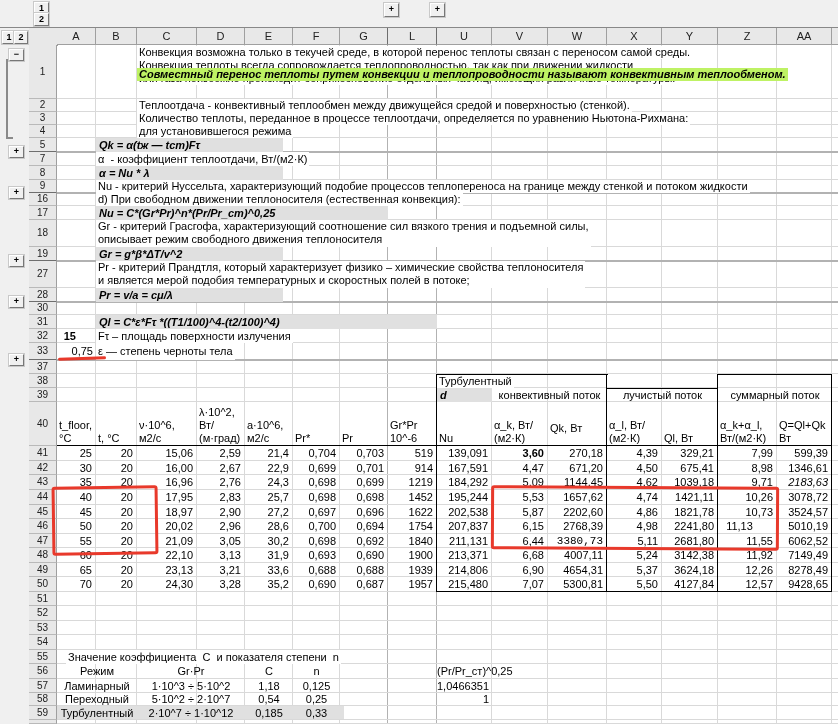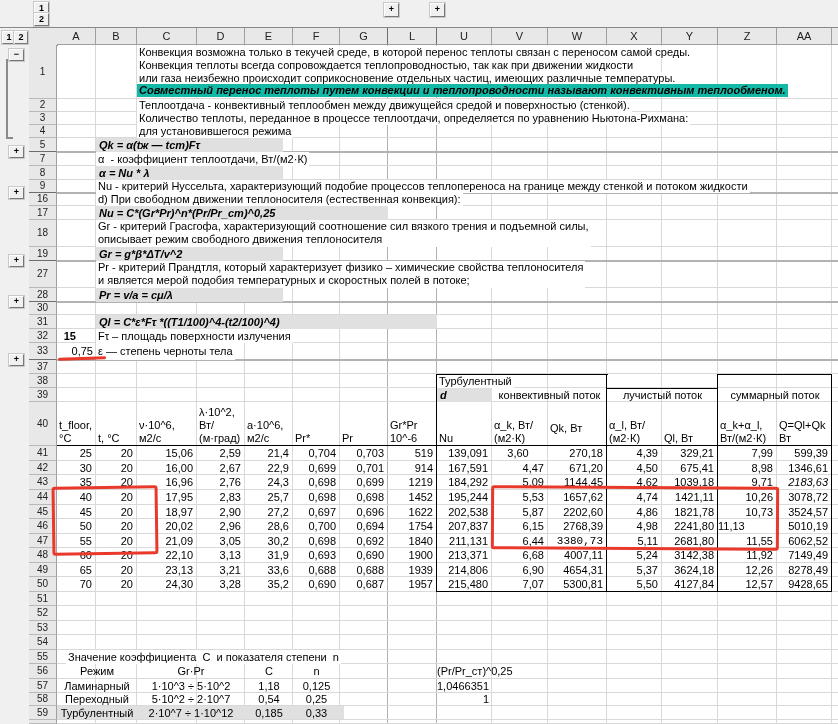--- a/index.html
+++ b/index.html
@@ -166,21 +166,21 @@
       <div class="gl" style="left: 57px; top: 649px; width: 781px; height: 1px;"></div>
       <div class="gl" style="left: 57px; top: 663px; width: 781px; height: 1px;"></div>
       <div class="gl" style="left: 57px; top: 678px; width: 781px; height: 1px;"></div>
       <div class="gl" style="left: 57px; top: 692px; width: 781px; height: 1px;"></div>
       <div class="gl" style="left: 57px; top: 705px; width: 781px; height: 1px;"></div>
       <div class="gl" style="left: 57px; top: 719px; width: 781px; height: 1px;"></div>
       <div class="gl" style="left: 57px; top: 723px; width: 781px; height: 1px;"></div>
       <div class="cell" style="left: 137px; top: 46px; height: 13px; line-height: 13px; background: rgb(255, 255, 255); padding: 0px 2px;">Конвекция возможна только в текучей среде, в которой перенос теплоты связан с переносом самой среды.</div>
       <div class="cell" style="left: 137px; top: 59px; height: 13px; line-height: 13px; background: rgb(255, 255, 255); padding: 0px 2px;">Конвекция теплоты всегда сопровождается теплопроводностью, так как при движении жидкости</div>
       <div class="cell" style="left: 137px; top: 72px; height: 13px; line-height: 13px; background: rgb(255, 255, 255); padding: 0px 2px;">или газа неизбежно происходит соприкосновение отдельных частиц, имеющих различные температуры.</div>
-      <div class="cell" style="left: 137px; top: 84px; height: 13px; line-height: 13px; background: #14b8a6; padding: 0px 2px; font-weight: bold; font-style: italic;">Совместный перенос теплоты путем конвекции и теплопроводности называют конвективным теплообменом.</div>
+      <div class="cell" style="left: 137px; top: 68px; height: 13px; line-height: 13px; background: #bef264; padding: 0px 2px; font-weight: bold; font-style: italic;">Совместный перенос теплоты путем конвекции и теплопроводности называют конвективным теплообменом.</div>
       <div class="cell" style="left: 137px; top: 99px; height: 13px; line-height: 13px; background: rgb(255, 255, 255); padding: 0px 2px;">Теплоотдача - конвективный теплообмен между движущейся средой и поверхностью (стенкой).</div>
       <div class="cell" style="left: 137px; top: 112px; height: 13px; line-height: 13px; background: rgb(255, 255, 255); padding: 0px 2px;">Количество теплоты, переданное в процессе теплоотдачи, определяется по уравнению Ньютона-Рихмана:</div>
       <div class="cell" style="left: 137px; top: 125px; height: 13px; line-height: 13px; background: rgb(255, 255, 255); padding: 0px 2px;">для установившегося режима</div>
       <div class="cell" style="left: 96px; top: 138px; height: 14px; line-height: 14px; background: rgb(224, 224, 224); font-weight: bold; font-style: italic; padding: 0px 3px; width: 187px;">Qk = α(tж — tcm)Fτ</div>
       <div class="cell" style="left: 96px; top: 152px; height: 14px; line-height: 14px; background: rgb(255, 255, 255); padding: 0px 2px;">α  - коэффициент теплоотдачи, Вт/(м2·К)</div>
       <div class="cell" style="left: 96px; top: 166px; height: 14px; line-height: 14px; background: rgb(224, 224, 224); font-weight: bold; font-style: italic; padding: 0px 3px; width: 187px;">α = Nu * λ</div>
       <div class="cell" style="left: 96px; top: 180px; height: 13px; line-height: 13px; background: rgb(255, 255, 255); padding: 0px 2px;">Nu - критерий Нуссельта, характеризующий подобие процессов теплопереноса на границе между стенкой и потоком жидкости</div>
       <div class="cell" style="left: 96px; top: 193px; height: 13px; line-height: 13px; background: rgb(255, 255, 255); padding: 0px 2px;">d) При свободном движении теплоносителя (естественная конвекция):</div>
       <div class="cell" style="left: 96px; top: 206px; height: 14px; line-height: 14px; background: rgb(224, 224, 224); font-weight: bold; font-style: italic; padding: 0px 3px; width: 292px;">Nu = C*(Gr*Pr)^n*(Pr/Pr_cm)^0,25</div>
       <div class="cell" style="left: 96px; top: 220px; height: 27px; line-height: 13px; padding: 0px 2px; background: rgb(255, 255, 255);">Gr - критерий Грасгофа, характеризующий соотношение сил вязкого трения и подъемной силы,
@@ -227,21 +227,21 @@
 Вт</div>
       <div class="cell" style="left: 57px; top: 446px; width: 38px; height: 15px; line-height: 15px; text-align: right; padding-right: 3px;">25</div>
       <div class="cell" style="left: 96px; top: 446px; width: 40px; height: 15px; line-height: 15px; text-align: right; padding-right: 3px;">20</div>
       <div class="cell" style="left: 137px; top: 446px; width: 59px; height: 15px; line-height: 15px; text-align: right; padding-right: 3px;">15,06</div>
       <div class="cell" style="left: 197px; top: 446px; width: 47px; height: 15px; line-height: 15px; text-align: right; padding-right: 3px;">2,59</div>
       <div class="cell" style="left: 245px; top: 446px; width: 47px; height: 15px; line-height: 15px; text-align: right; padding-right: 3px;">21,4</div>
       <div class="cell" style="left: 293px; top: 446px; width: 46px; height: 15px; line-height: 15px; text-align: right; padding-right: 3px;">0,704</div>
       <div class="cell" style="left: 340px; top: 446px; width: 47px; height: 15px; line-height: 15px; text-align: right; padding-right: 3px;">0,703</div>
       <div class="cell" style="left: 388px; top: 446px; width: 48px; height: 15px; line-height: 15px; text-align: right; padding-right: 3px;">519</div>
       <div class="cell" style="left: 437px; top: 446px; width: 54px; height: 15px; line-height: 15px; text-align: right; padding-right: 3px;">139,091</div>
-      <div class="cell" style="left: 492px; top: 446px; width: 55px; height: 15px; line-height: 15px; text-align: center; padding-right: 3px;">3,60</div>
+      <div class="cell" style="left: 492px; top: 446px; width: 55px; height: 15px; line-height: 15px; text-align: right; padding-right: 3px; font-weight: bold;">3,60</div>
       <div class="cell" style="left: 548px; top: 446px; width: 58px; height: 15px; line-height: 15px; text-align: right; padding-right: 3px;">270,18</div>
       <div class="cell" style="left: 607px; top: 446px; width: 54px; height: 15px; line-height: 15px; text-align: right; padding-right: 3px;">4,39</div>
       <div class="cell" style="left: 662px; top: 446px; width: 55px; height: 15px; line-height: 15px; text-align: right; padding-right: 3px;">329,21</div>
       <div class="cell" style="left: 718px; top: 446px; width: 58px; height: 15px; line-height: 15px; text-align: right; padding-right: 3px;">7,99</div>
       <div class="cell" style="left: 777px; top: 446px; width: 54px; height: 15px; line-height: 15px; text-align: right; padding-right: 3px;">599,39</div>
       <div class="cell" style="left: 57px; top: 461px; width: 38px; height: 14px; line-height: 14px; text-align: right; padding-right: 3px;">30</div>
       <div class="cell" style="left: 96px; top: 461px; width: 40px; height: 14px; line-height: 14px; text-align: right; padding-right: 3px;">20</div>
       <div class="cell" style="left: 137px; top: 461px; width: 59px; height: 14px; line-height: 14px; text-align: right; padding-right: 3px;">16,00</div>
       <div class="cell" style="left: 197px; top: 461px; width: 47px; height: 14px; line-height: 14px; text-align: right; padding-right: 3px;">2,67</div>
       <div class="cell" style="left: 245px; top: 461px; width: 47px; height: 14px; line-height: 14px; text-align: right; padding-right: 3px;">22,9</div>
@@ -306,21 +306,21 @@
       <div class="cell" style="left: 197px; top: 519px; width: 47px; height: 15px; line-height: 15px; text-align: right; padding-right: 3px;">2,96</div>
       <div class="cell" style="left: 245px; top: 519px; width: 47px; height: 15px; line-height: 15px; text-align: right; padding-right: 3px;">28,6</div>
       <div class="cell" style="left: 293px; top: 519px; width: 46px; height: 15px; line-height: 15px; text-align: right; padding-right: 3px;">0,700</div>
       <div class="cell" style="left: 340px; top: 519px; width: 47px; height: 15px; line-height: 15px; text-align: right; padding-right: 3px;">0,694</div>
       <div class="cell" style="left: 388px; top: 519px; width: 48px; height: 15px; line-height: 15px; text-align: right; padding-right: 3px;">1754</div>
       <div class="cell" style="left: 437px; top: 519px; width: 54px; height: 15px; line-height: 15px; text-align: right; padding-right: 3px;">207,837</div>
       <div class="cell" style="left: 492px; top: 519px; width: 55px; height: 15px; line-height: 15px; text-align: right; padding-right: 3px;">6,15</div>
       <div class="cell" style="left: 548px; top: 519px; width: 58px; height: 15px; line-height: 15px; text-align: right; padding-right: 3px;">2768,39</div>
       <div class="cell" style="left: 607px; top: 519px; width: 54px; height: 15px; line-height: 15px; text-align: right; padding-right: 3px;">4,98</div>
       <div class="cell" style="left: 662px; top: 519px; width: 55px; height: 15px; line-height: 15px; text-align: right; padding-right: 3px;">2241,80</div>
-      <div class="cell" style="left: 718px; top: 519px; width: 58px; height: 15px; line-height: 15px; text-align: left; padding-right: 15px;">11,13</div>
+      <div class="cell" style="left: 718px; top: 519px; width: 58px; height: 15px; line-height: 15px; text-align: center; padding-right: 15px;">11,13</div>
       <div class="cell" style="left: 777px; top: 519px; width: 54px; height: 15px; line-height: 15px; text-align: right; padding-right: 3px;">5010,19</div>
       <div class="cell" style="left: 57px; top: 534px; width: 38px; height: 14px; line-height: 14px; text-align: right; padding-right: 3px;">55</div>
       <div class="cell" style="left: 96px; top: 534px; width: 40px; height: 14px; line-height: 14px; text-align: right; padding-right: 3px;">20</div>
       <div class="cell" style="left: 137px; top: 534px; width: 59px; height: 14px; line-height: 14px; text-align: right; padding-right: 3px;">21,09</div>
       <div class="cell" style="left: 197px; top: 534px; width: 47px; height: 14px; line-height: 14px; text-align: right; padding-right: 3px;">3,05</div>
       <div class="cell" style="left: 245px; top: 534px; width: 47px; height: 14px; line-height: 14px; text-align: right; padding-right: 3px;">30,2</div>
       <div class="cell" style="left: 293px; top: 534px; width: 46px; height: 14px; line-height: 14px; text-align: right; padding-right: 3px;">0,698</div>
       <div class="cell" style="left: 340px; top: 534px; width: 47px; height: 14px; line-height: 14px; text-align: right; padding-right: 3px;">0,692</div>
       <div class="cell" style="left: 388px; top: 534px; width: 48px; height: 14px; line-height: 14px; text-align: right; padding-right: 3px;">1840</div>
       <div class="cell" style="left: 437px; top: 534px; width: 54px; height: 14px; line-height: 14px; text-align: right; padding-right: 3px;">211,131</div>

